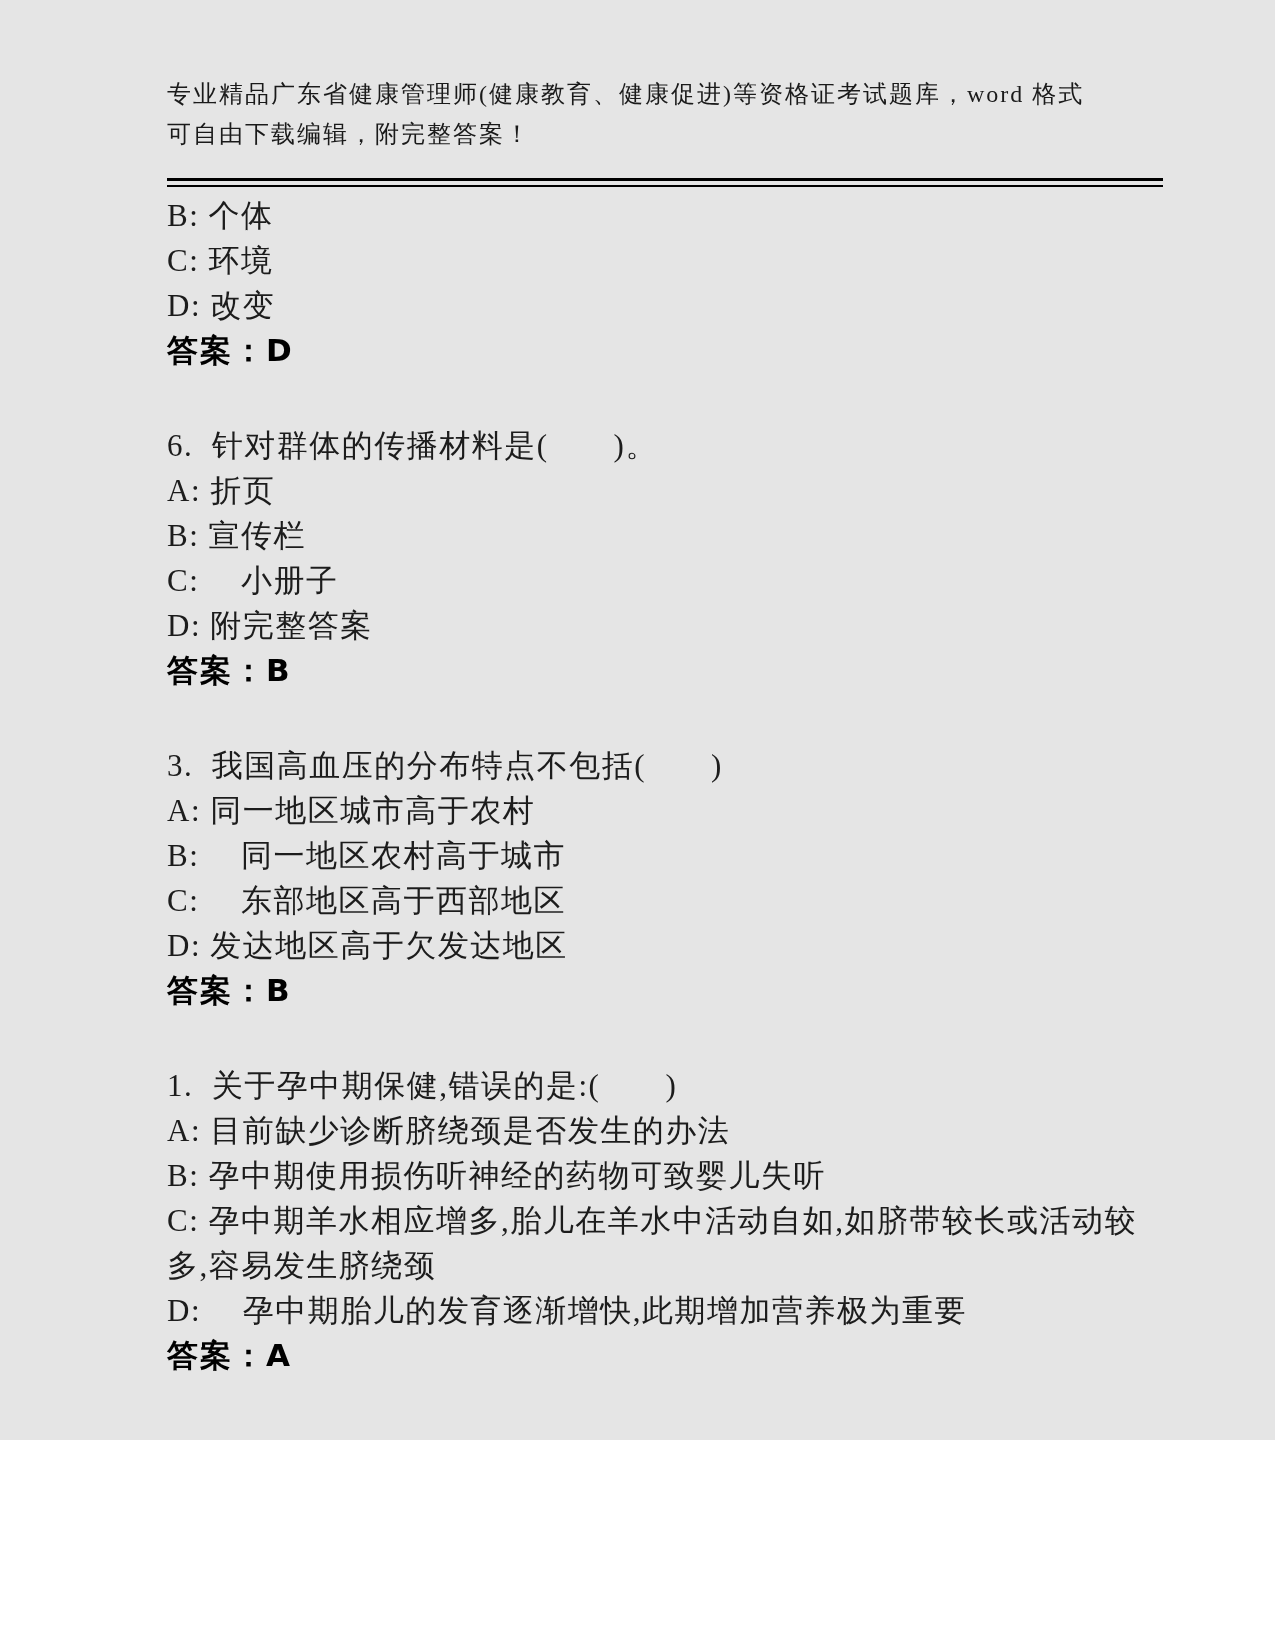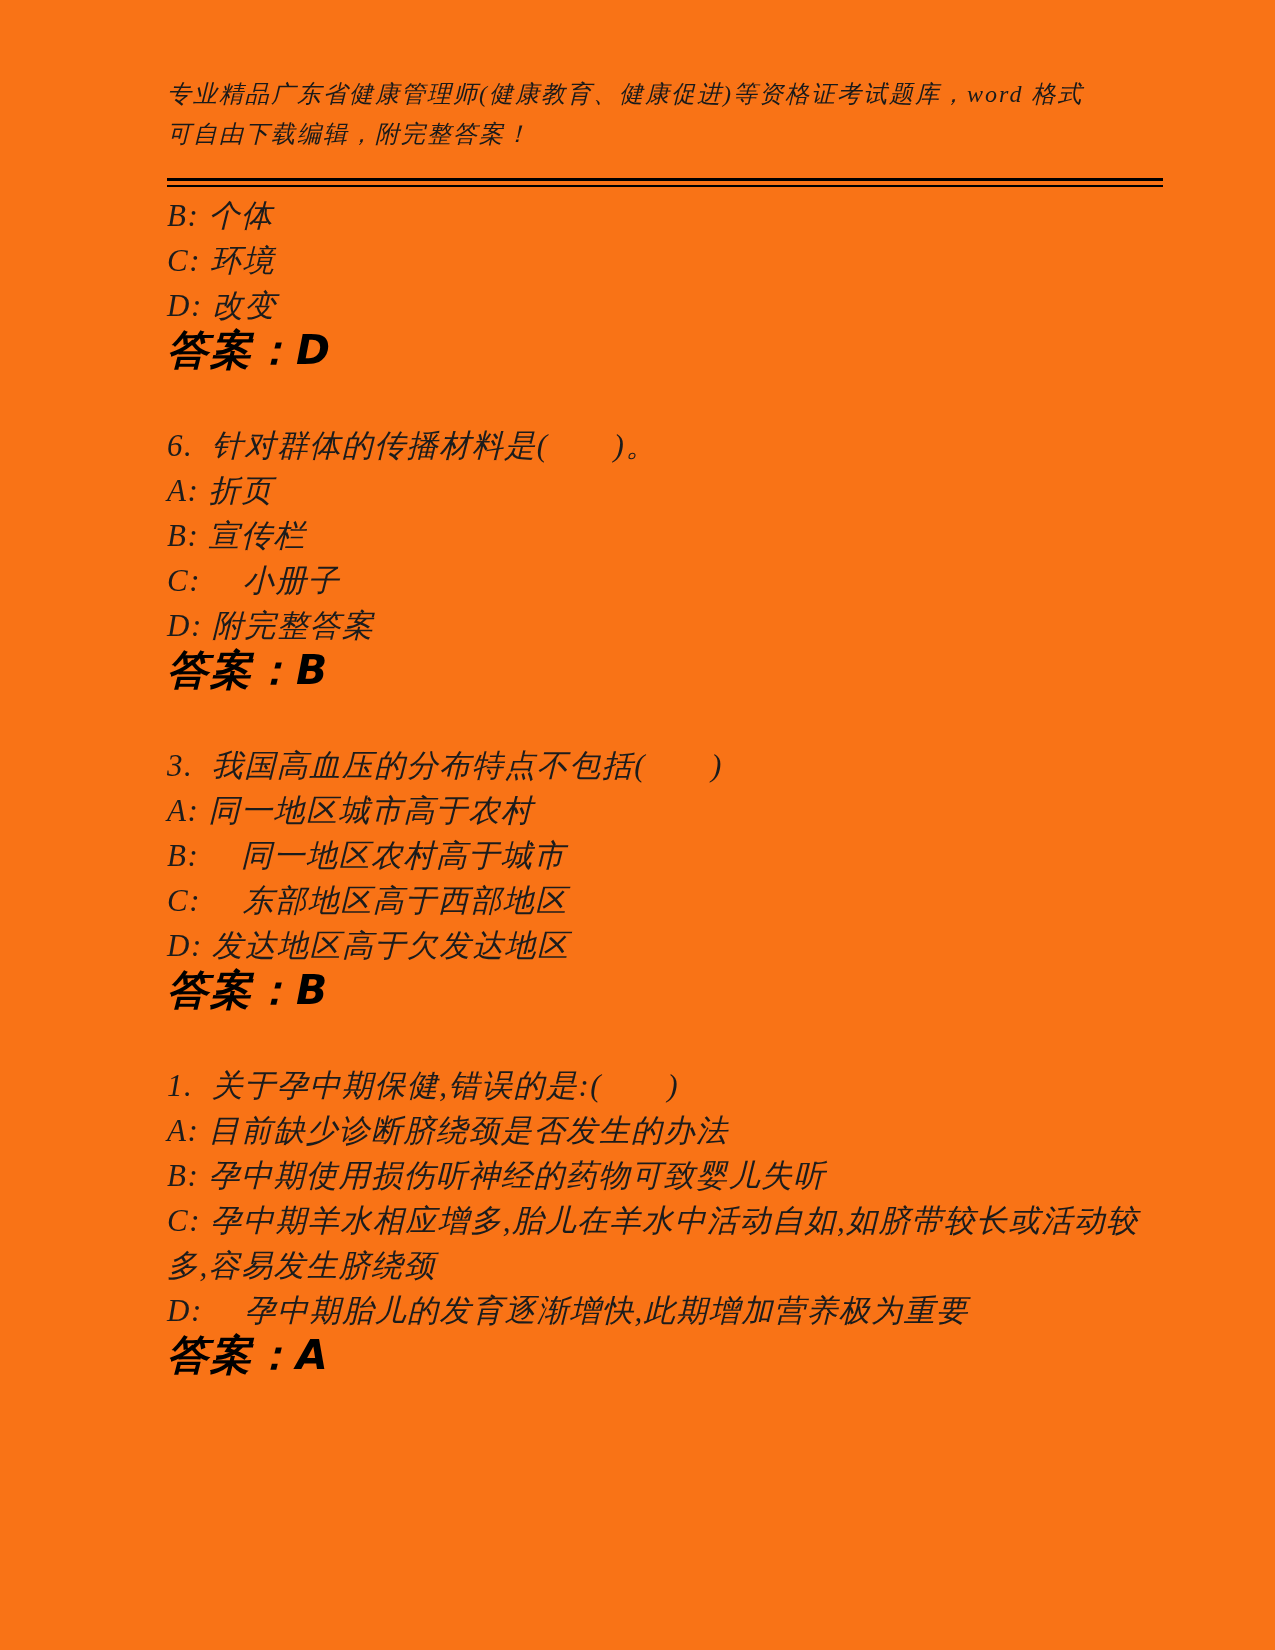--- a/index.html
+++ b/index.html
@@ -4,27 +4,26 @@
 <style>
   html, body {
     margin: 0;
     padding: 0;
     background: #ffffff;
   }
   .page {
     position: relative;
     box-sizing: border-box;
     width: 1275px;
-    height: 1650px;
-    background: #f97316;
+    height: 1440px;
+    background: #e5e5e5;
     color: #000000;
     padding: 74px 112px 0 167px;
     overflow: hidden;
     font-family: "Liberation Serif", "DejaVu Serif", serif;
-    font-style: italic;
   }
   .header-line {
     font-size: 24px;
     line-height: 40px;
     letter-spacing: 2px;
     white-space: pre-wrap;
     color: #1a1a1a;
   }
   .header-rule {
     margin-top: 24px;
@@ -41,21 +40,21 @@
   .line {
     font-size: 31px;
     line-height: 45px;
     letter-spacing: 1.5px;
     white-space: pre-wrap;
     color: #1c1c1c;
   }
   .answer-line {
     font-family: "DejaVu Sans", "Liberation Sans", sans-serif;
     font-weight: 700;
-    font-size: 41px;
+    font-size: 31px;
     letter-spacing: 2px;
     color: #000000;
   }
 </style>
 </head>
 <body>
 
 <div class="page">
 
   <div class="header">

